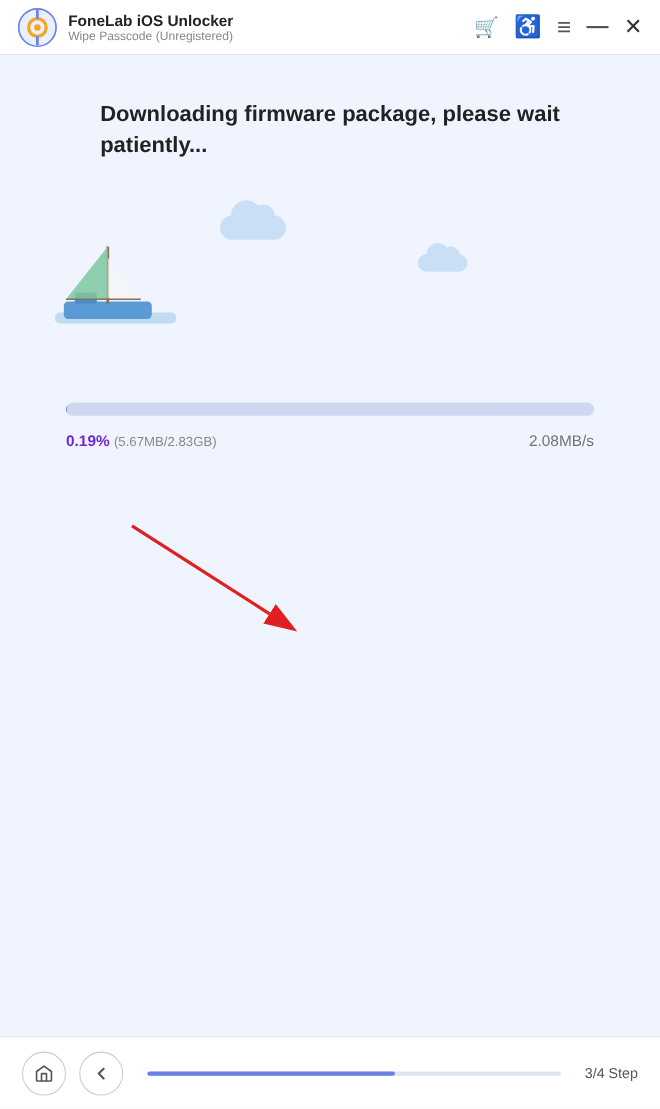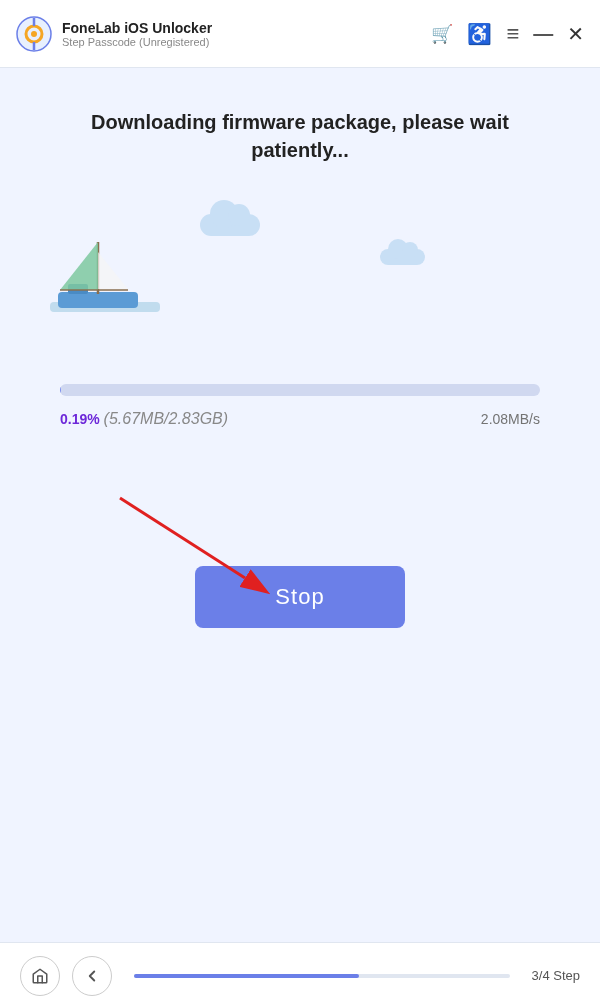--- a/index.html
+++ b/index.html
@@ -11,21 +11,21 @@
       position: relative;
       overflow: hidden;
     }
 
     
     .title-bar {
       display: flex;
       align-items: center;
       background: #ffffff;
       padding: 10px 16px;
-      height: 68px;
+      height: 50px;
       border-bottom: 1px solid #e0e6f0;
     }
     .app-icon {
       width: 36px;
       height: 36px;
       margin-right: 10px;
       flex-shrink: 0;
     }
     .title-text {
       flex: 1;
@@ -60,21 +60,21 @@
       padding: 40px 40px 0;
       display: flex;
       flex-direction: column;
       align-items: center;
     }
 
     .status-heading {
       font-size: 20px;
       font-weight: 700;
       color: #222;
-      text-align: center;
+      text-align: left;
       margin-bottom: 30px;
       line-height: 1.4;
     }
 
     
     .illustration-area {
       width: 100%;
       height: 180px;
       position: relative;
       margin-bottom: 10px;
@@ -176,22 +176,21 @@
     .progress-text {
       font-size: 14px;
       color: #333;
     }
     .progress-text .percent {
       font-weight: 600;
       color: #6d28d9;
     }
     .progress-text .size-info {
       color: #888;
-      font-size: 16px;
-      font-style: italic;
+      font-size: 12px;
     }
     .speed-text {
       font-size: 14px;
       color: #737373;
       font-weight: 500;
     }
 
     
     .stop-button {
       background: #6b7fe8;
@@ -264,21 +263,21 @@
   <svg class="app-icon" viewBox="0 0 36 36">
     <circle cx="18" cy="18" r="17" fill="#e8f0fe" stroke="#6b7fe8" stroke-width="1.5"></circle>
     <circle cx="18" cy="18" r="8" fill="none" stroke="#f5a623" stroke-width="3"></circle>
     <circle cx="18" cy="18" r="3" fill="#f5a623"></circle>
     <line x1="18" y1="2" x2="18" y2="10" stroke="#6b7fe8" stroke-width="2.5"></line>
     <line x1="18" y1="26" x2="18" y2="34" stroke="#6b7fe8" stroke-width="2.5"></line>
   </svg>
 
   <div class="title-text">
     <div class="app-name">FoneLab iOS Unlocker</div>
-    <div class="subtitle">Step Passcode (Unregistered)</div>
+    <div class="subtitle">Wipe Passcode (Unregistered)</div>
   </div>
 
   <div class="window-controls">
     <span title="Cart">🛒</span>
     <span title="Accessibility" style="font-size:20px;">♿</span>
     <span title="Menu" style="font-size:22px;font-weight:bold;">≡</span>
     <span title="Minimize" style="font-size:20px;font-weight:bold;">—</span>
     <span class="close-btn" title="Close">✕</span>
   </div>
 </div>
@@ -332,21 +331,20 @@
     <svg style="position:absolute;top:0;left:60px;" width="200" height="110" viewBox="0 0 200 110">
 
       <defs>
         <marker id="arrowhead" markerWidth="10" markerHeight="7" refX="0" refY="3.5" orient="auto">
           <polygon points="0 0, 10 3.5, 0 7" fill="#e02020"></polygon>
         </marker>
       </defs>
       <line x1="20" y1="10" x2="145" y2="90" stroke="#e02020" stroke-width="3" marker-end="url(#arrowhead)"></line>
     </svg>
 
-    <button class="stop-button">Stop</button>
   </div>
 
 </div>
 
 <div class="bottom-bar">
   <div class="nav-btn">
     <svg width="18" height="18" viewBox="0 0 24 24" fill="none" stroke="#555" stroke-width="2" stroke-linecap="round" stroke-linejoin="round">
       <path d="M3 9.5L12 3l9 6.5V20a1 1 0 01-1 1H4a1 1 0 01-1-1V9.5z"></path>
       <polyline points="9,21 9,12 15,12 15,21"></polyline>
     </svg>

